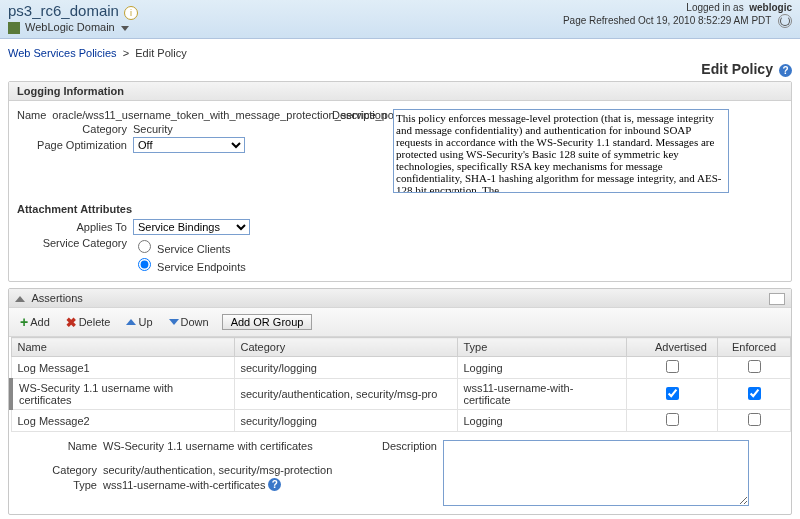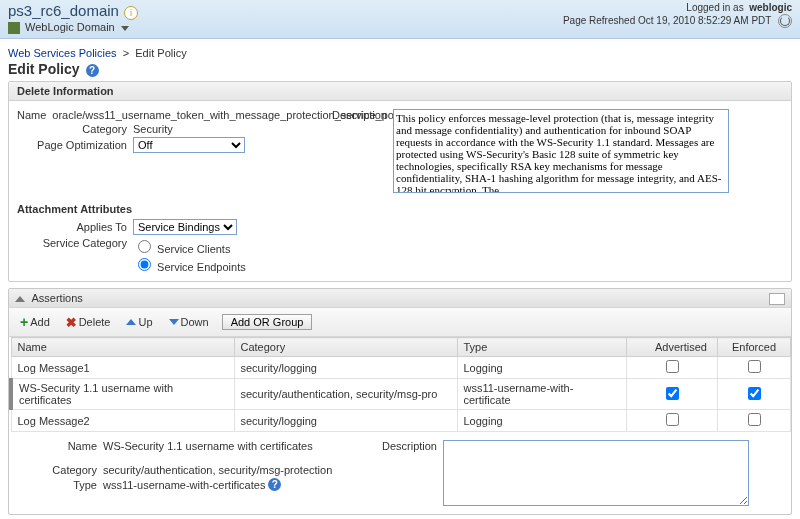--- a/index.html
+++ b/index.html
@@ -14,21 +14,21 @@
 .domain-sub .tree-icon{display:inline-block;width:12px;height:12px;background:#5a7a3a;margin-right:2px;vertical-align:middle;}
 .domain-sub .dd{display:inline-block;width:0;height:0;border-left:4px solid transparent;border-right:4px solid transparent;border-top:5px solid #555;margin-left:3px;vertical-align:middle;}
 .top-right{position:absolute;right:8px;top:2px;text-align:right;font-size:10px;}
 .top-right .row{margin-bottom:1px;}
 .refresh-ic{display:inline-block;width:12px;height:12px;border:1px solid #888;border-radius:50%;margin-left:4px;vertical-align:middle;position:relative;}
 .refresh-ic::after{content:"";position:absolute;left:1px;top:1px;width:8px;height:8px;border:1px solid #555;border-top-color:transparent;border-radius:50%;}
 
 
 .content{padding:4px 8px;}
 .breadcrumb{margin:4px 0 2px 0;}
-.page-head{display:flex;justify-content:space-between;align-items:flex-start;margin-bottom:4px;}
+.page-head{display:flex;justify-content:flex-end;align-items:flex-start;margin-bottom:4px;}
 .page-title{font-size:14px;font-weight:bold;color:#333;margin:0;}
 .btn{background:linear-gradient(#fdfdfd,#e4e4e4);border:1px solid #a0a0a0;padding:2px 10px;font-size:11px;cursor:pointer;border-radius:2px;margin-left:4px;}
 .help-q{display:inline-block;width:13px;height:13px;background:#3a77c9;color:#fff;border-radius:50%;font-size:10px;text-align:center;line-height:13px;font-weight:bold;margin-left:3px;}
 
 
 .panel{border:1px solid #ccc;border-radius:2px;margin-bottom:6px;}
 .panel-hd{background:linear-gradient(#f4f4f4,#e6e6e6);font-weight:bold;padding:3px 8px;border-bottom:1px solid #d0d0d0;}
 .panel-body{padding:6px 8px;}
 
 
@@ -110,21 +110,21 @@
   </div>
 
   <div class="page-head">
     <div>
       <span class="page-title">Edit Policy</span>
       <span class="help-q">?</span>
     </div>
   </div>
 
   <div class="panel">
-    <div class="panel-hd">Delete Information</div>
+    <div class="panel-hd">Logging Information</div>
     <div class="panel-body">
       <div class="two-col">
         <div class="col-l">
           <div class="formrow">
             <label>Name</label>
             <span style="white-space:nowrap;">oracle/wss11_username_token_with_message_protection_service_policy</span>
           </div>
           <div class="formrow">
             <label>Category</label>
             <span>Security</span>
@@ -140,21 +140,21 @@
           <div class="formrow" style="align-items:flex-start;">
             <label style="width:70px;">Description</label>
             <textarea class="desc" style="">This policy enforces message-level protection (that is, message integrity and message confidentiality) and authentication for inbound SOAP requests in accordance with the WS-Security 1.1 standard. Messages are protected using WS-Security's Basic 128 suite of symmetric key technologies, specifically RSA key mechanisms for message confidentiality, SHA-1 hashing algorithm for message integrity, and AES-128 bit encryption. The</textarea>
           </div>
         </div>
       </div>
 
       <div class="section-title">Attachment Attributes</div>
       <div class="formrow">
         <label>Applies To</label>
-        <select style="width:104px;">
+        <select style="width:117px;">
           <option>Service Bindings</option>
         </select>
       </div>
       <div class="formrow" style="align-items:flex-start;">
         <label>Service Category</label>
         <div>
           <div><input type="radio" name="sc" style=""> <span>Service Clients</span></div>
           <div><input type="radio" name="sc" checked="" style=""> <span>Service Endpoints</span></div>
         </div>
       </div>

